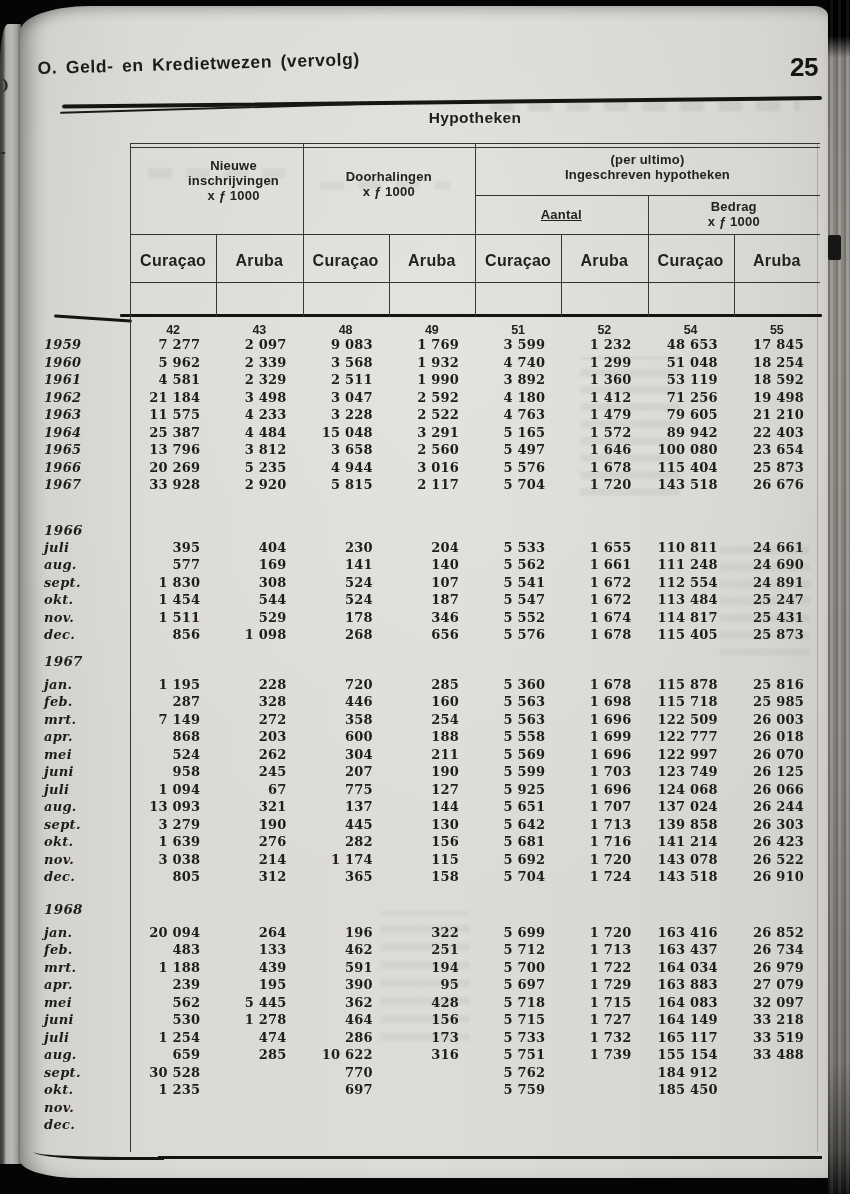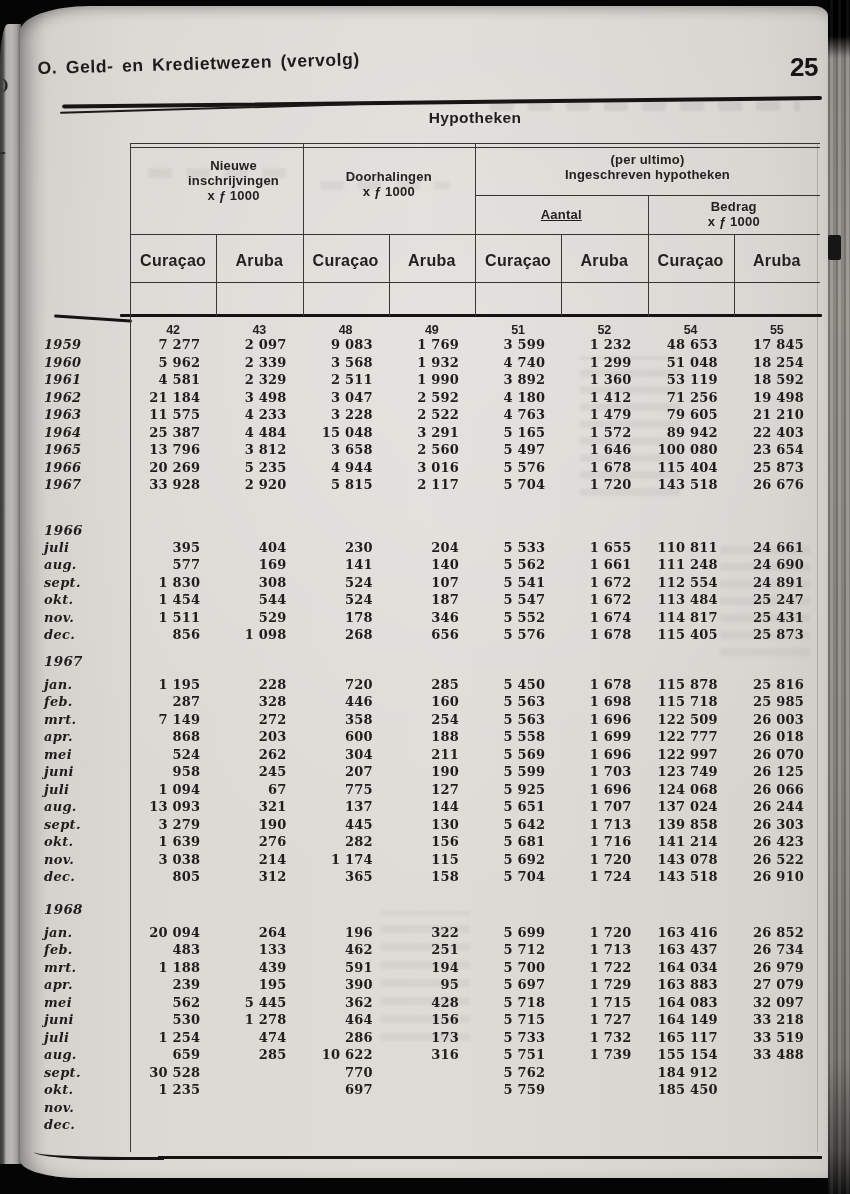--- a/index.html
+++ b/index.html
@@ -344,21 +344,21 @@
           <span class="cell">115 405</span>
           <span class="cell">25 873</span>
         </div>
         <div class="year-label" style="margin-top: 8px;">1967</div>
         <div class="drow" style="margin-top: 6px;">
           <span class="rlabel">jan.</span>
           <span class="cell">1 195</span>
           <span class="cell">228</span>
           <span class="cell">720</span>
           <span class="cell">285</span>
-          <span class="cell">5 450</span>
+          <span class="cell">5 360</span>
           <span class="cell">1 678</span>
           <span class="cell">115 878</span>
           <span class="cell">25 816</span>
         </div>
         <div class="drow">
           <span class="rlabel">feb.</span>
           <span class="cell">287</span>
           <span class="cell">328</span>
           <span class="cell">446</span>
           <span class="cell">160</span>

